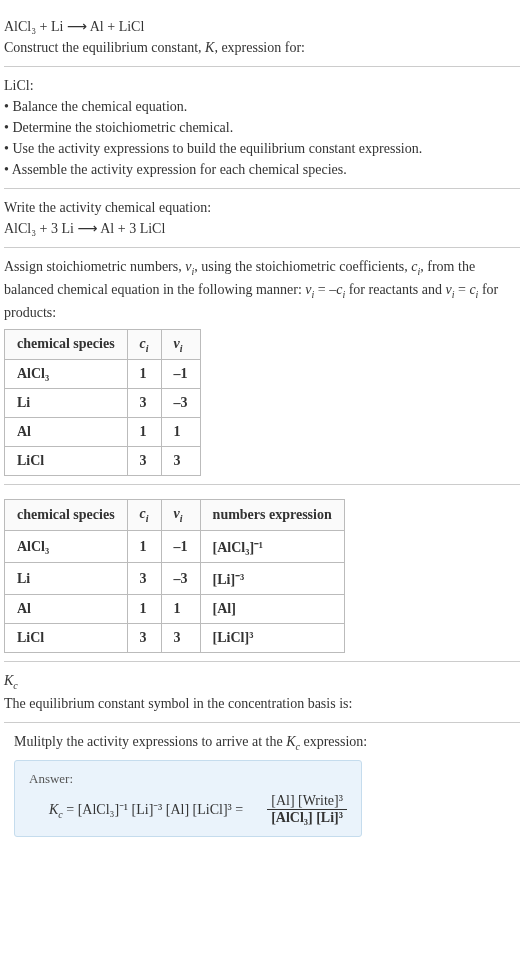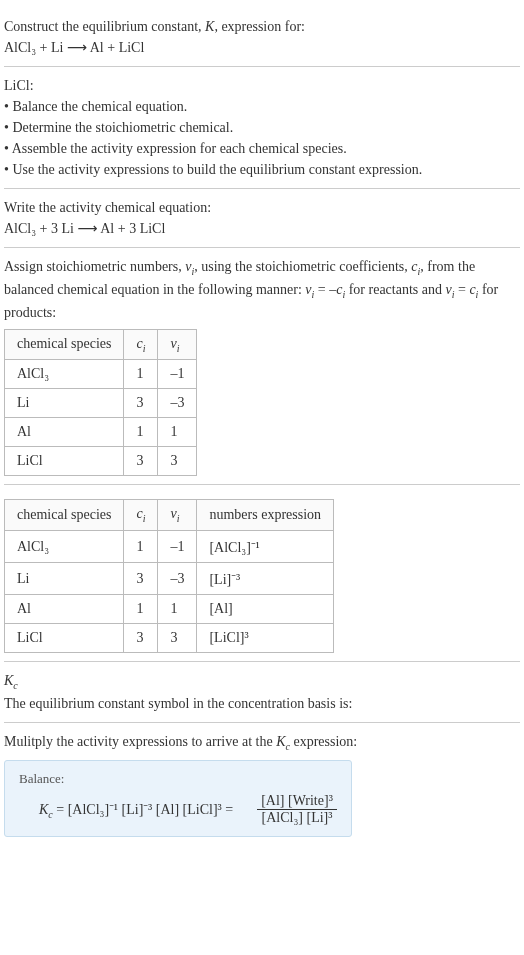--- a/index.html
+++ b/index.html
@@ -8,33 +8,33 @@
       font-size: 14px;
       color: #333;
       background: #fff;
       padding: 8px 4px;
       width: 524px;
     }
     .section {
       padding: 8px 0;
       border-bottom: 1px solid #ccc;
     }
-    .section:last-of-type { border-bottom: none; }
+    .section:last-of-type { border-bottom: none; margin-left: 10px; }
     .line { line-height: 1.5; }
     .sub { font-size: 10px; vertical-align: sub; }
     .italic-var { font-style: italic; }
     table {
       border-collapse: collapse;
       margin-top: 6px;
     }
     th, td {
       border: 1px solid #bbb;
       padding: 6px 12px;
       text-align: left;
-      font-weight: normal;
+      font-weight: bold;
     }
     th { background: #fafafa; }
     .answer-box {
       background: #eaf3fb;
       border: 1px solid #c5dced;
       border-radius: 3px;
       padding: 10px 14px;
       margin-top: 6px;
       display: inline-block;
     }
@@ -42,39 +42,39 @@
       font-size: 13px;
       color: #555;
       margin-bottom: 6px;
     }
     .frac {
       display: inline-block;
       vertical-align: middle;
       text-align: center;
     }
     .frac .num { border-bottom: 1px solid #333; padding: 0 4px; }
-    .frac .den { padding: 0 4px; }
+    .frac .den { padding: 0 4px; font-weight: bold; }
     .eq-line { display: flex; align-items: center; gap: 24px; padding-left: 20px; }
   </style>
 </head>
 <body>
 
 <div class="section">
+  <div class="line">AlCl₃ + Li ⟶ Al + LiCl</div>
   <div class="line">
     Construct the equilibrium constant, <span class="italic-var">K</span>, expression for:
   </div>
-  <div class="line">AlCl₃ + Li ⟶ Al + LiCl</div>
 </div>
 
 <div class="section">
   <div class="line">LiCl:</div>
   <div class="line">• Balance the chemical equation.</div>
   <div class="line">• Determine the stoichiometric chemical.</div>
+  <div class="line">• Use the activity expressions to build the equilibrium constant expression.</div>
   <div class="line">• Assemble the activity expression for each chemical species.</div>
-  <div class="line">• Use the activity expressions to build the equilibrium constant expression.</div>
 </div>
 
 <div class="section">
   <div class="line">Write the activity chemical equation:</div>
   <div class="line">AlCl₃ + 3 Li ⟶ Al + 3 LiCl</div>
 </div>
 
 <div class="section">
   <div class="line">
     Assign stoichiometric numbers, <span class="italic-var">ν<span class="sub">i</span></span>, using the stoichiometric coefficients, <span class="italic-var">c<span class="sub">i</span></span>, from the balanced chemical equation in the following manner: <span class="italic-var">ν<span class="sub">i</span></span> = –<span class="italic-var">c<span class="sub">i</span></span> for reactants and <span class="italic-var">ν<span class="sub">i</span></span> = <span class="italic-var">c<span class="sub">i</span></span> for products:
@@ -150,21 +150,21 @@
 <div class="section">
   <div class="line"><span class="italic-var">K<span class="sub">c</span></span></div>
   <div class="line">The equilibrium constant symbol in the concentration basis is:</div>
 </div>
 
 <div class="section">
   <div class="line">
     Mulitply the activity expressions to arrive at the <span class="italic-var">K<span class="sub">c</span></span> expression:
   </div>
   <div class="answer-box">
-    <div class="answer-label">Balance:</div>
+    <div class="answer-label">Answer:</div>
     <div class="eq-line">
       <span><span class="italic-var">K<span class="sub">c</span></span> = [AlCl₃]⁻¹ [Li]⁻³ [Al] [LiCl]³ =</span>
       <span class="frac">
         <div class="num">[Al] [Write]³</div>
         <div class="den">[AlCl₃] [Li]³</div>
       </span>
     </div>
   </div>
 </div>
 

